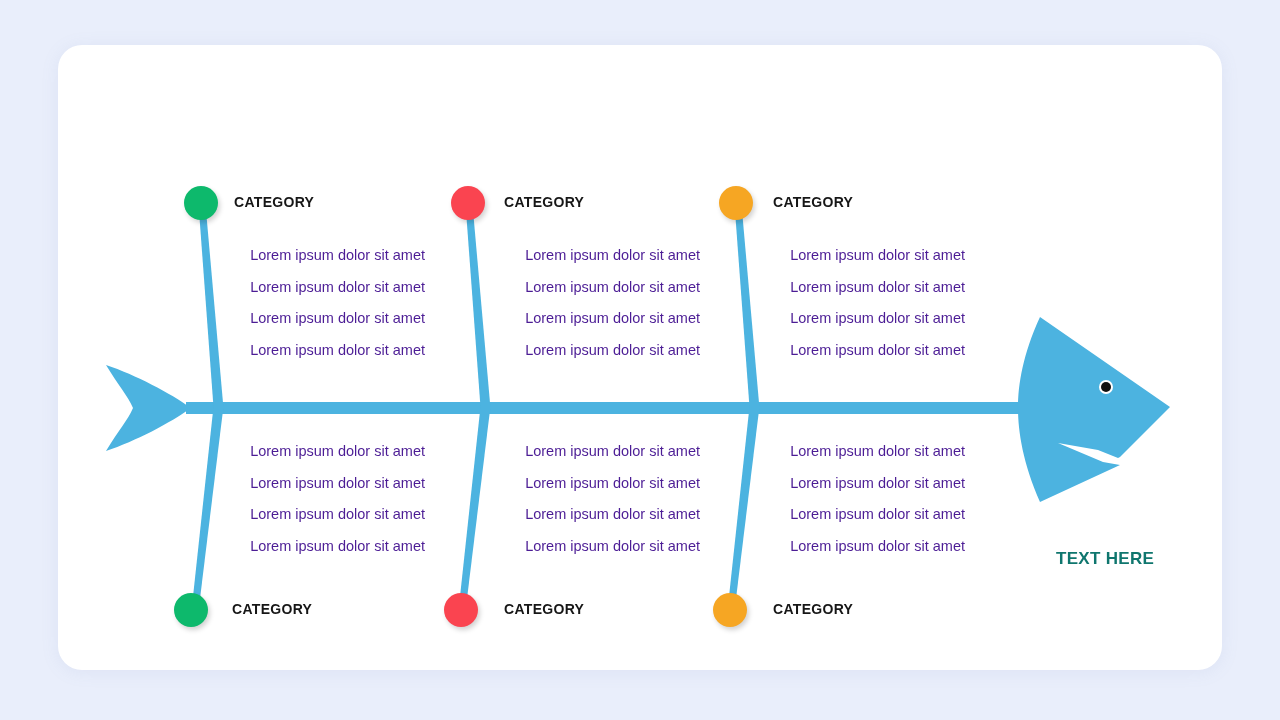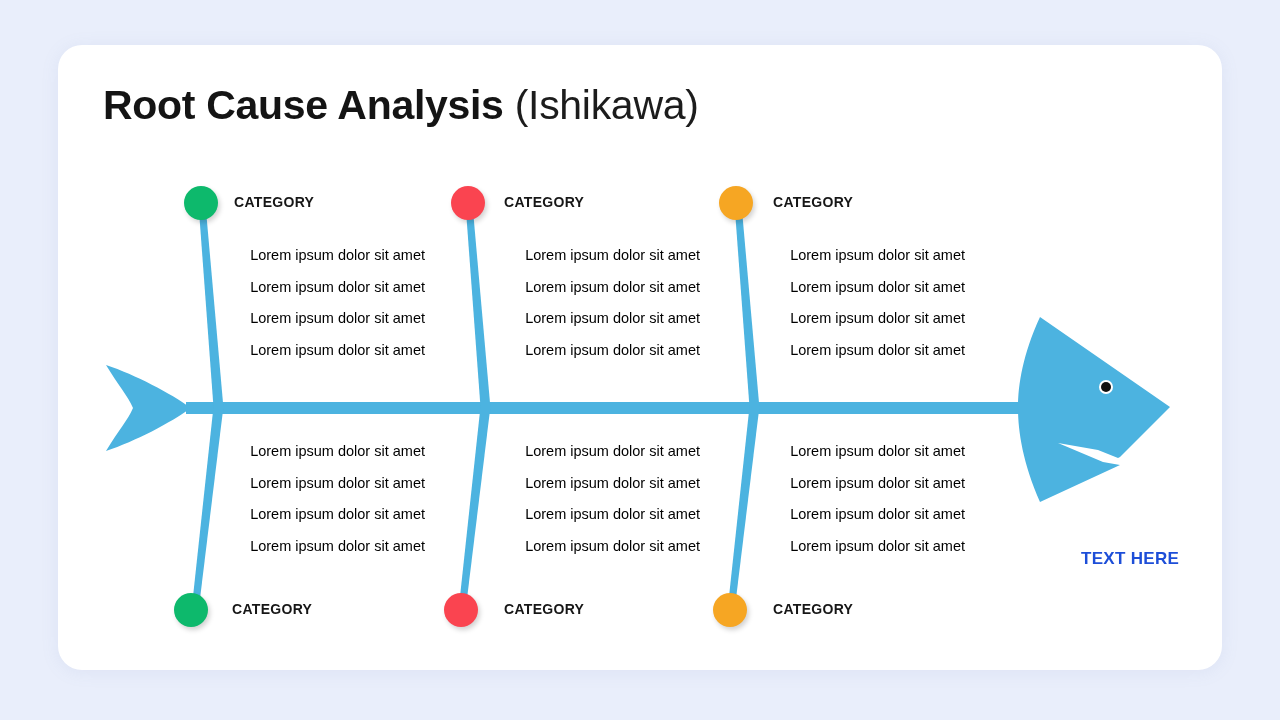--- a/index.html
+++ b/index.html
@@ -79,48 +79,43 @@
     white-space: nowrap;
   }
 
   
   .causes {
     position: absolute;
     width: 200px;
   }
   .causes .line {
     font-size: 14.5px;
-    color: #000000;
+    color: #4c1d95;
     line-height: 31.5px;
     white-space: nowrap;
     text-align: right;
   }
 
   
   .effect-label {
     position: absolute;
     font-size: 17px;
     font-weight: bold;
-    color: #1d4ed8;
+    color: #0f766e;
     letter-spacing: 0.3px;
     white-space: nowrap;
-    margin-left: 25px;
   }
 </style>
 </head>
 <body>
 
 <div class="slide">
 
   <div class="card">
 
-    <div class="title">
-      <span class="strong">Root Cause Analysis</span>
-      <span class="light">(Ishikawa)</span>
-    </div>
 
     <svg class="fish" viewBox="0 0 1164 625">
 
       <path fill="#4cb3e0" d="M48 320 C 78 330, 112 348, 133 363 C 112 378, 78 396, 48 406
                C 60 386, 70 375, 75 363 C 70 351, 60 340, 48 320 Z"></path>
       <path fill="#4cb3e0" d="M128 357 L 170 357 L 170 369 L 128 369 Z"></path>
 
       <rect x="132" y="357" width="840" height="12" fill="#4cb3e0"></rect>
 
       <path fill="#4cb3e0" d="M140.5 159 L 147.5 159.6 L 166 369 L 156 369 Z"></path>

